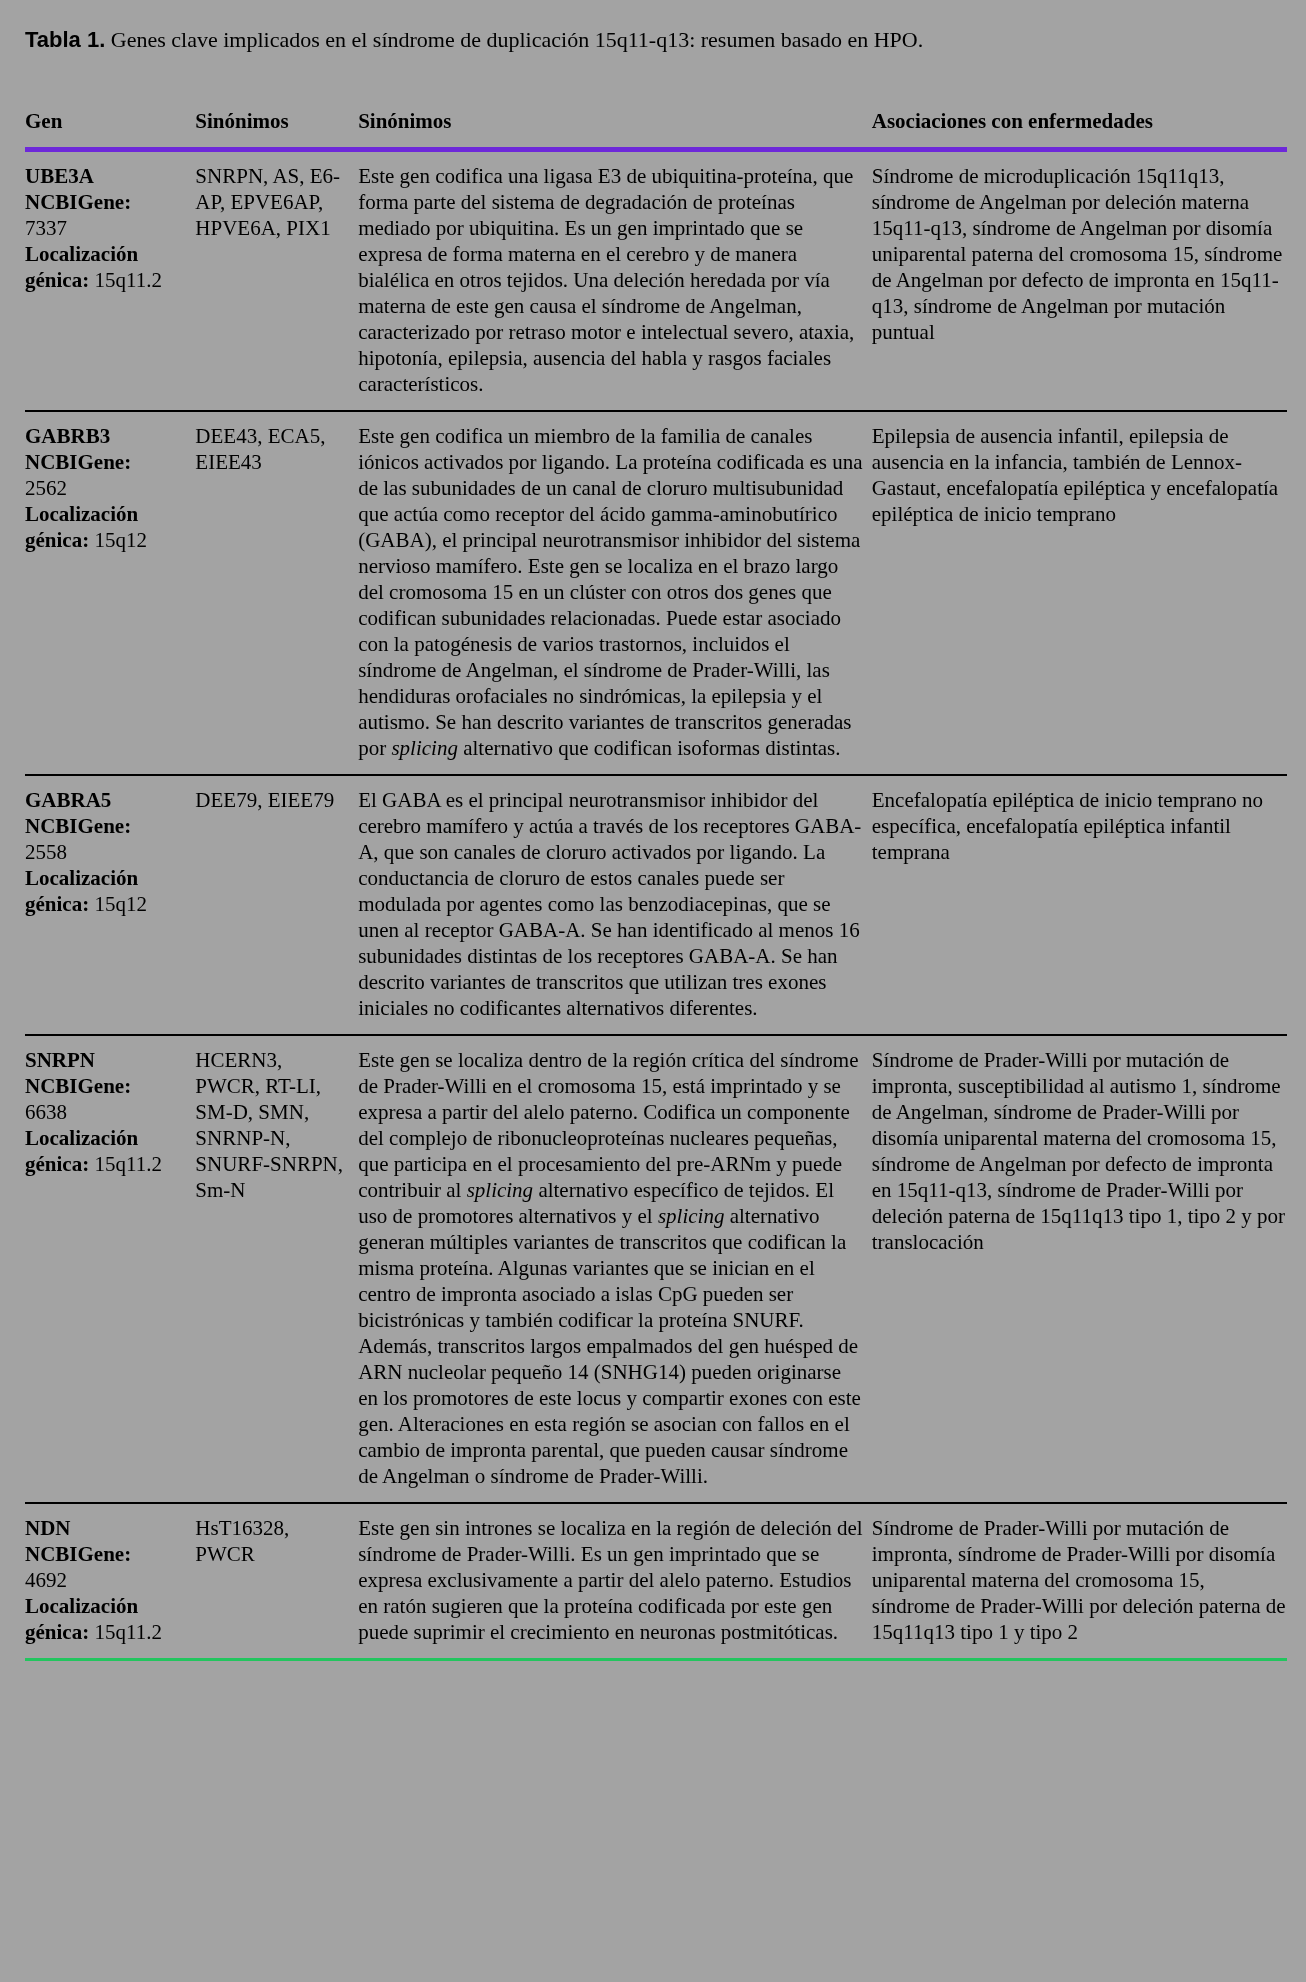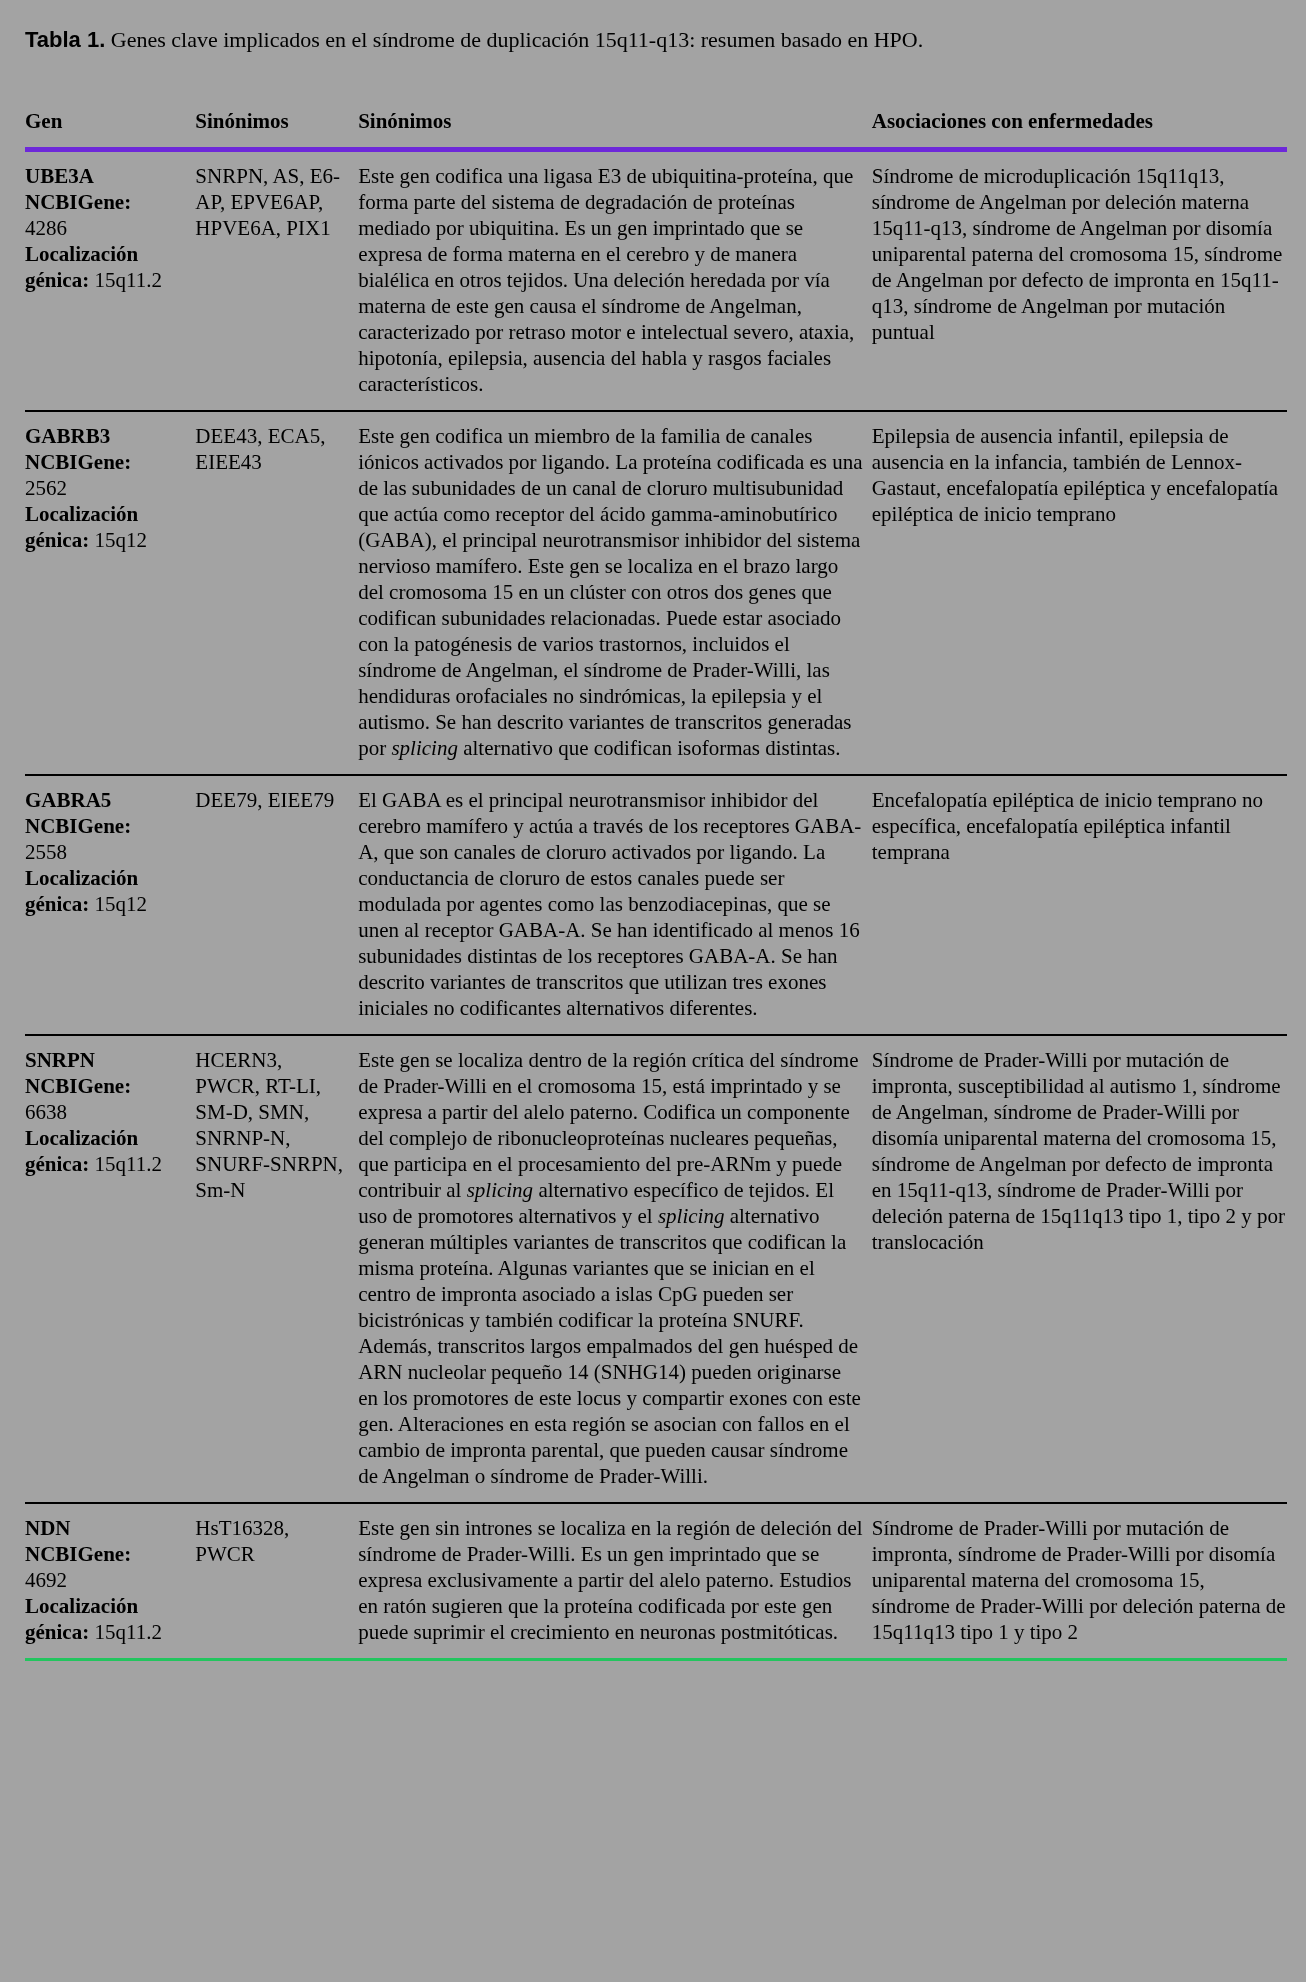--- a/index.html
+++ b/index.html
@@ -72,21 +72,21 @@
         <th>Sinónimos</th>
         <th>Asociaciones con enfermedades</th>
       </tr>
     </thead>
     <tbody>
 
       <tr>
         <td>
           <div class="b">UBE3A</div>
           <div class="b">NCBIGene:</div>
-          <div>4286</div>
+          <div>7337</div>
           <div><span class="b">Localización génica:</span> <span>15q11.2</span></div>
         </td>
         <td>SNRPN, AS, E6-AP, EPVE6AP, HPVE6A, PIX1</td>
         <td class="def-cell">Este gen codifica una ligasa E3 de ubiquitina-proteína, que forma parte del sistema de degradación de proteínas mediado por ubiquitina. Es un gen imprintado que se expresa de forma materna en el cerebro y de manera bialélica en otros tejidos. Una deleción heredada por vía materna de este gen causa el síndrome de Angelman, caracterizado por retraso motor e intelectual severo, ataxia, hipotonía, epilepsia, ausencia del habla y rasgos faciales característicos.</td>
         <td>Síndrome de microduplicación 15q11q13, síndrome de Angelman por deleción materna 15q11-q13, síndrome de Angelman por disomía uniparental paterna del cromosoma 15, síndrome de Angelman por defecto de impronta en 15q11-q13, síndrome de Angelman por mutación puntual</td>
       </tr>
 
       <tr>
         <td>
           <div class="b">GABRB3</div>

